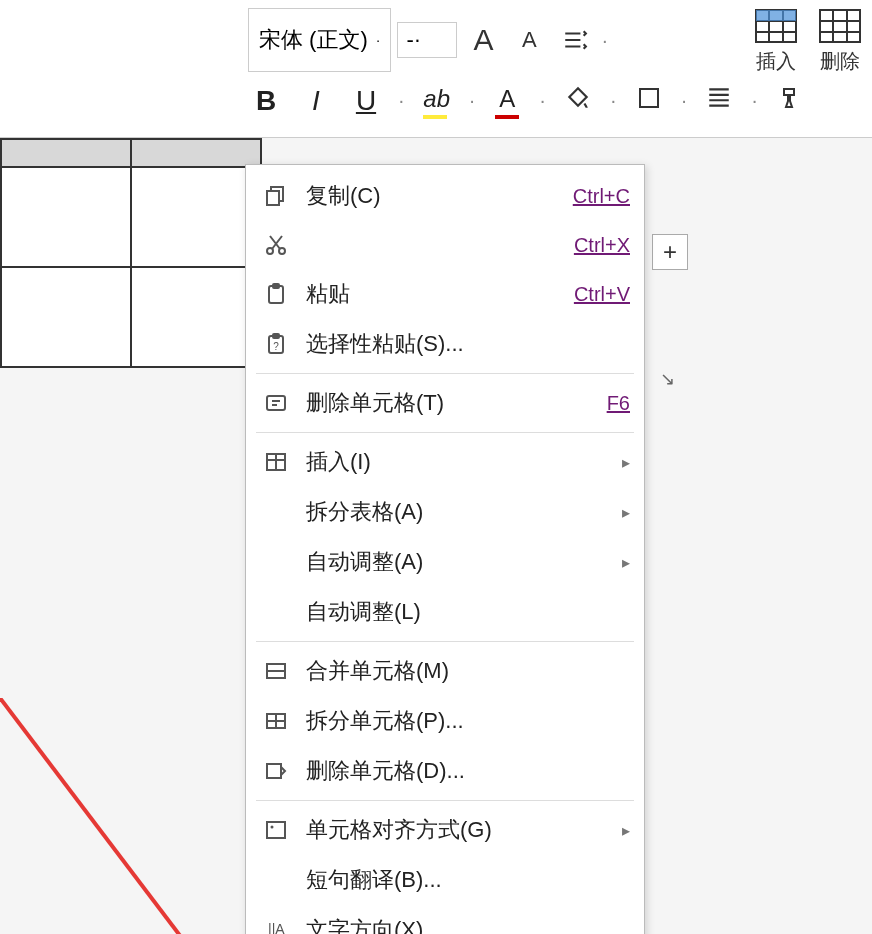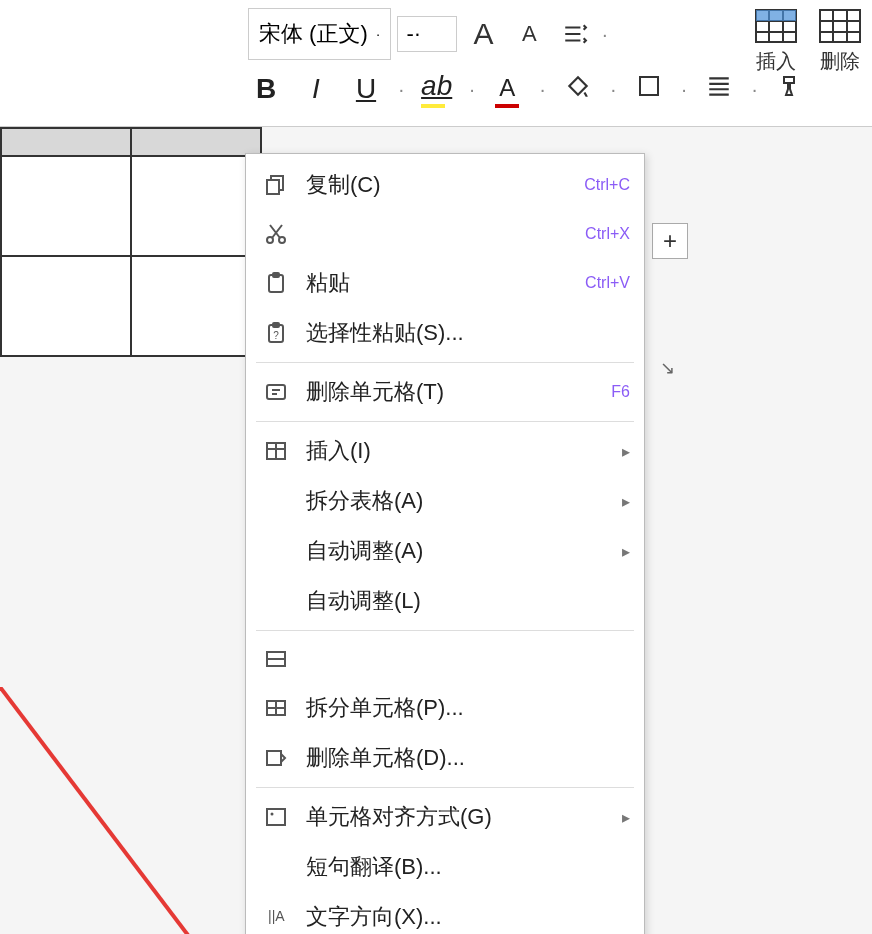--- a/index.html
+++ b/index.html
@@ -24,21 +24,21 @@
       align-items: center;
       gap: 6px;
       margin-bottom: 10px;
     }
     .toolbar-row:last-child { margin-bottom: 0; }
     
     .font-select {
       display: flex;
       align-items: center;
       border: 1px solid #ccc;
-      padding: 10px 10px;
+      padding: 16px 10px;
       font-size: 22px;
       background: #fff;
       margin-left: 236px;
     }
     .font-select .dropdown-arrow { margin-left: 8px; font-size: 14px; }
     
     .size-select {
       display: flex;
       align-items: center;
       border: 1px solid #ccc;
@@ -68,22 +68,21 @@
     .format-btn {
       font-size: 28px;
       color: #222;
       width: 36px;
       text-align: center;
       cursor: pointer;
     }
     .highlight-icon {
       position: relative;
       display: inline-block;
-      font-size: 28px;
-      text-decoration: underline;
+      font-size: 24px;
     }
     .highlight-icon .bar {
       display: block;
       width: 24px;
       height: 4px;
       background: #ffeb3b;
       margin-top: 2px;
     }
     .font-color-icon {
       position: relative;
@@ -178,23 +177,24 @@
       height: 28px;
       display: flex;
       align-items: center;
       justify-content: center;
       margin-right: 14px;
       color: #555;
     }
     .menu-icon svg { width: 24px; height: 24px; }
     .menu-label { flex: 1; }
     .menu-shortcut {
-      font-size: 16px;
-      color: #8b5cf6;
+      font-size: 20px;
+      color: #701a75;
       margin-left: auto;
+      text-decoration: underline;
     }
     .menu-arrow {
       font-size: 16px;
       color: #777;
       margin-left: auto;
     }
     .menu-sep { height: 1px; background: #ddd; margin: 4px 10px; }
     
     
     .plus-btn {
@@ -434,20 +434,21 @@
       <span class="menu-label">自动调整(L)</span>
     </div>
     <div class="menu-sep"></div>
     <div class="menu-item">
       <span class="menu-icon">
           <svg viewBox="0 0 24 24">
             <rect x="3" y="5" width="18" height="14" fill="none" stroke="#555" stroke-width="2"></rect>
             <line x1="3" y1="12" x2="21" y2="12" stroke="#555" stroke-width="2"></line>
           </svg>
         </span>
+      <span class="menu-label">合并单元格(M)</span>
     </div>
     <div class="menu-item">
       <span class="menu-icon">
           <svg viewBox="0 0 24 24">
             <rect x="3" y="5" width="18" height="14" fill="none" stroke="#555" stroke-width="2"></rect>
             <line x1="3" y1="12" x2="21" y2="12" stroke="#555" stroke-width="2"></line>
             <line x1="12" y1="5" x2="12" y2="19" stroke="#555" stroke-width="2"></line>
           </svg>
         </span>
       <span class="menu-label">拆分单元格(P)...</span>

